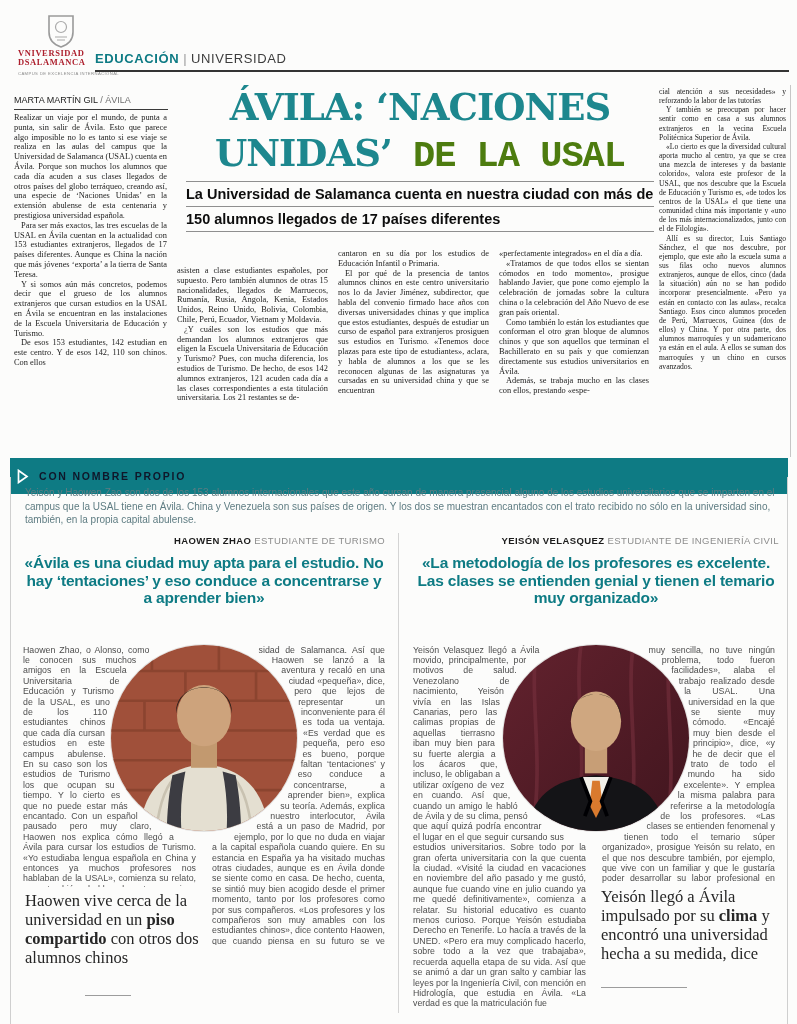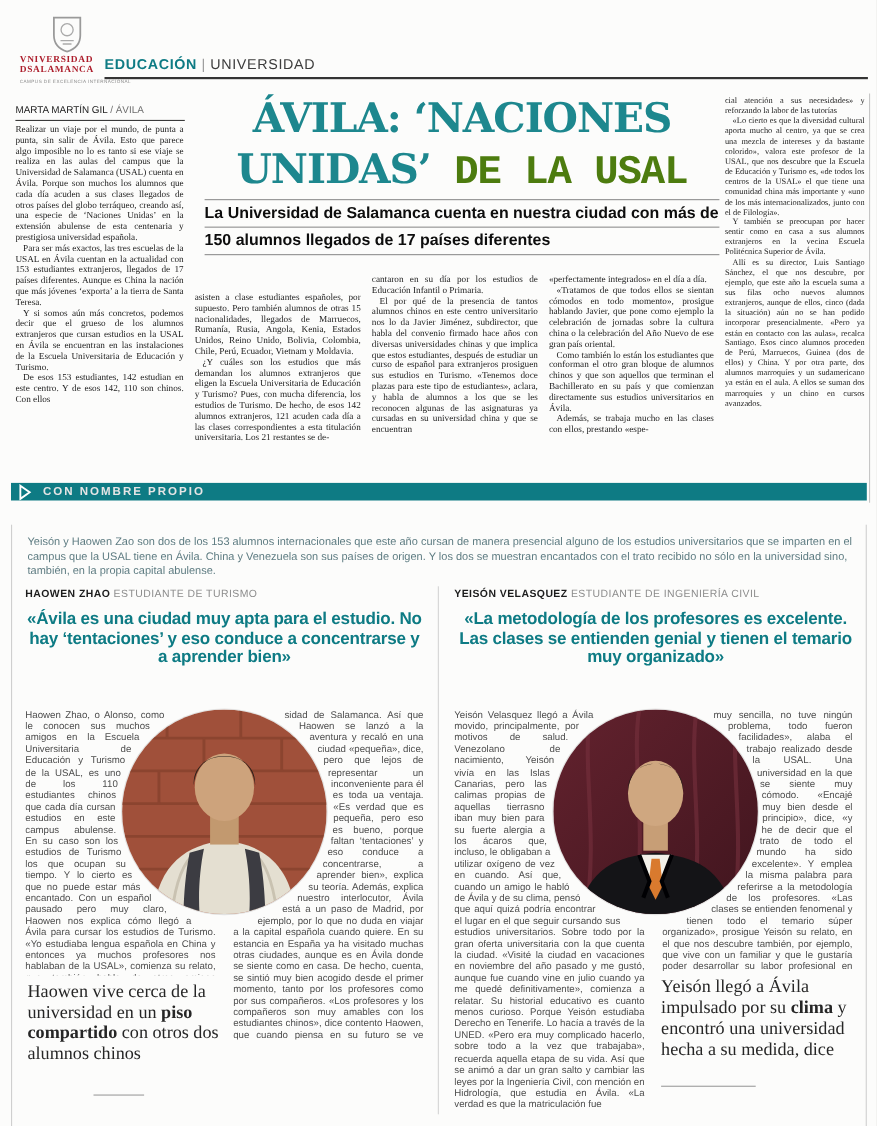--- a/index.html
+++ b/index.html
@@ -43,34 +43,34 @@
   .acol p{margin:0;}
   .acol p + p{text-indent:7px;}
   #acol1{left:14px;  top:113px; width:153px; height:344px;}
   #acol2{left:177px; top:266px; width:151px; height:208px;}
   #acol3{left:338px; top:249px; width:151px; height:208px;}
   #acol4{left:499px; top:249px; width:150px; height:208px;}
   #acol5{left:659px; top:87px;  width:127px; height:370px; font-size:7.6px; line-height:9.15px;}
   .article-right-rule{position:absolute; left:790px; top:85px; width:1px; height:372px; background:#c6c6c6;}
 
   
-  .kicker-bar{position:absolute; left:10px; top:439px; width:778px; height:16px; background:var(--accent);
-              display:flex; align-items:center; color:#e5e5e5;}
+  .kicker-bar{position:absolute; left:10px; top:458px; width:778px; height:36px; background:var(--accent);
+              display:flex; align-items:center; color:#0f172a;}
   .kicker-chevron{margin-left:7px; display:flex;}
   .kicker-label{margin-left:10px; font-weight:700; font-size:10.5px; letter-spacing:1.8px;}
   .feature-box{position:absolute; left:10px; top:477px; width:778px; height:547px;
                border-left:1px solid #cfcfcf; border-right:1px solid #cfcfcf;}
   .feature-intro{position:absolute; left:14px; top:9px; width:750px;
                  font-size:10px; line-height:13.5px; color:var(--intro-ink);}
   .profile-divider{position:absolute; left:387px; top:56px; height:480px; width:1px; background:#d4d4d4;}
 
   .profile{position:absolute; top:58px; height:492px;}
   #profile-haowen{left:12px;  width:362px;}
   #profile-yeison{left:402px; width:366px;}
-  .profile-head{text-align:left; font-size:9.5px; letter-spacing:.4px; color:#1c1c1c;}
+  .profile-head{text-align:right; font-size:9.5px; letter-spacing:.4px; color:#1c1c1c;}
   .profile-name{font-weight:700;}
   .profile-role{font-weight:400; color:#8c8c8c;}
   .profile-quote{margin-top:8px; text-align:center; font-weight:700; font-size:15.5px; line-height:17.5px;
                  letter-spacing:-.2px; color:var(--accent);}
   .profile-body{position:relative; margin-top:38px; display:flex; gap:16px;
                 font-size:8.8px; line-height:10.4px; color:var(--profile-ink); text-align:justify;}
   .pb-col{width:173px; overflow:hidden;}
   #profile-haowen .pb-left{height:242px;}
   #profile-haowen .pb-right{height:300px;}
   #profile-yeison .pb-left{height:372px;}
@@ -139,22 +139,22 @@
       <p>El por qué de la presencia de tantos alumnos chinos en este centro universitario nos lo da Javier Jiménez, subdirector, que habla del convenio firmado hace años con diversas universidades chinas y que implica que estos estudiantes, después de estudiar un curso de español para extranjeros prosiguen sus estudios en Turismo. «Tenemos doce plazas para este tipo de estudiantes», aclara, y habla de alumnos a los que se les reconocen algunas de las asignaturas ya cursadas en su universidad china y que se encuentran</p>
     </div>
   <div class="acol" id="acol4">
       <p>«perfectamente integrados» en el día a día.</p>
       <p>«Tratamos de que todos ellos se sientan cómodos en todo momento», prosigue hablando Javier, que pone como ejemplo la celebración de jornadas sobre la cultura china o la celebración del Año Nuevo de ese gran país oriental.</p>
       <p>Como también lo están los estudiantes que conforman el otro gran bloque de alumnos chinos y que son aquellos que terminan el Bachillerato en su país y que comienzan directamente sus estudios universitarios en Ávila.</p>
       <p>Además, se trabaja mucho en las clases con ellos, prestando «espe-</p>
     </div>
   <div class="acol" id="acol5">
       <p>cial atención a sus necesidades» y reforzando la labor de las tutorías</p>
+      <p>Y también se preocupan por hacer sentir como en casa a sus alumnos extranjeros en la vecina Escuela Politécnica Superior de Ávila.</p>
       <p>«Lo cierto es que la diversidad cultural aporta mucho al centro, ya que se crea una mezcla de intereses y da bastante colorido», valora este profesor de la USAL, que nos descubre que la Escuela de Educación y Turismo es, «de todos los centros de la USAL» el que tiene una comunidad china más importante y «uno de los más internacionalizados, junto con el de Filología».</p>
-      <p>Y también se preocupan por hacer sentir como en casa a sus alumnos extranjeros en la vecina Escuela Politécnica Superior de Ávila.</p>
       <p>Allí es su director, Luis Santiago Sánchez, el que nos descubre, por ejemplo, que este año la escuela suma a sus filas ocho nuevos alumnos extranjeros, aunque de ellos, cinco (dada la situación) aún no se han podido incorporar presencialmente. «Pero ya están en contacto con las aulas», recalca Santiago. Esos cinco alumnos proceden de Perú, Marruecos, Guinea (dos de ellos) y China. Y por otra parte, dos alumnos marroquíes y un sudamericano ya están en el aula. A ellos se suman dos marroquíes y un chino en cursos avanzados.</p>
     </div>
   <div class="article-right-rule"></div>
 
   <div class="kicker-bar">
     <span class="kicker-chevron">
       <svg width="12" height="15" viewBox="0 0 12 15">
           <path d="M1.5 1.5 L10 7.5 L1.5 13.5 Z" fill="none" stroke="#ffffff" stroke-width="1.7"></path>
         </svg>
     </span>

